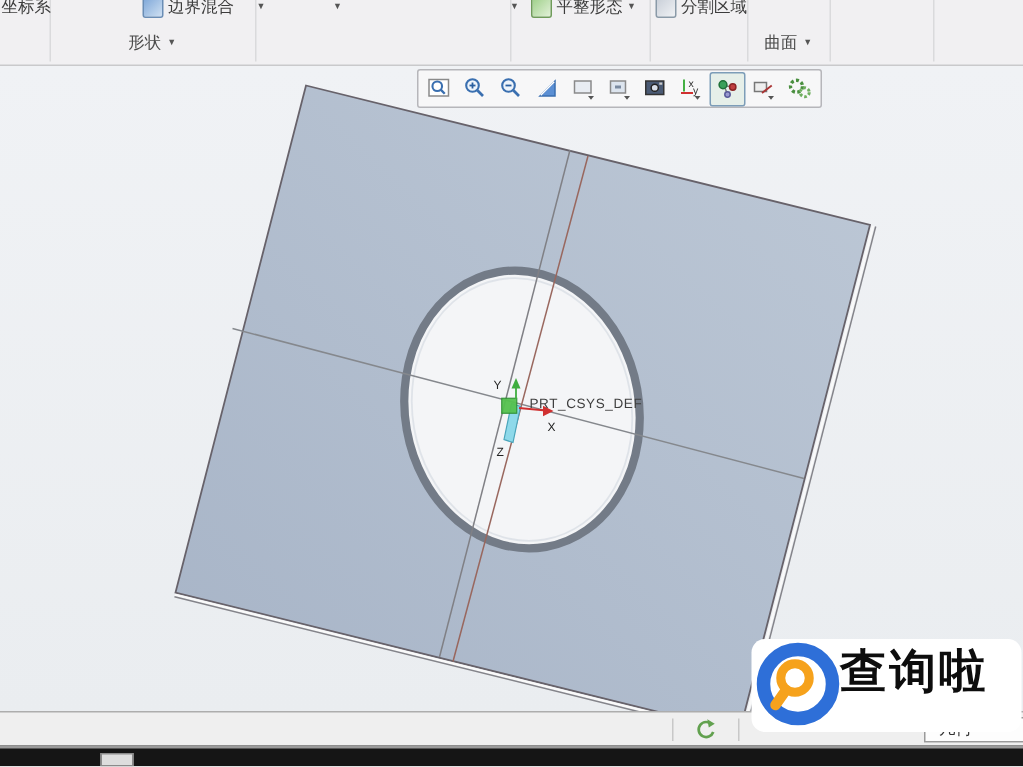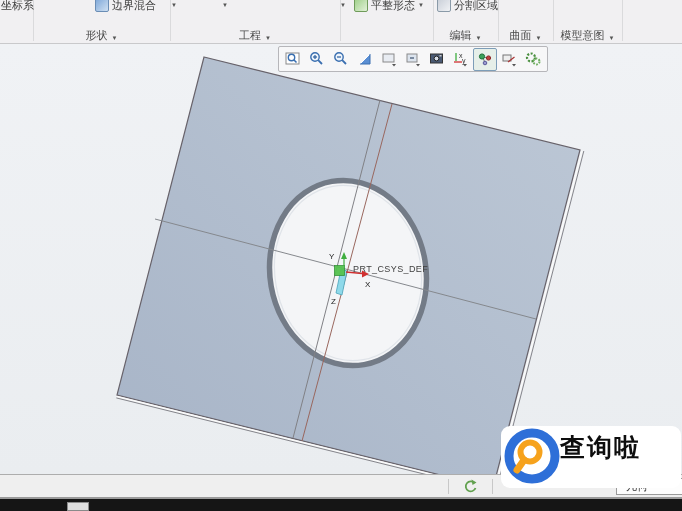--- a/index.html
+++ b/index.html
@@ -9,21 +9,21 @@
   
   .ribbon{position:absolute;left:0;top:0;width:682px;height:43px;background:#f1f0f2;
           border-bottom:1px solid #c9c9cb;}
   .ribbon-sep{position:absolute;top:0;width:1px;height:41px;background:#dadadc;}
   .ribbon-row1{position:absolute;left:0;top:0;width:682px;height:16px;overflow:hidden;}
   .r1item{position:absolute;top:-5px;height:20px;line-height:20px;font-size:11px;color:#3c3c3c;
           white-space:nowrap;display:flex;align-items:center;gap:3px;}
   .r1icon{display:inline-block;width:12px;height:12px;border-radius:2px;}
   .dd{font-size:6px;color:#555;line-height:20px;}
   .ribbon-row2{position:absolute;left:0;top:16px;width:682px;height:25px;}
-  .grp{position:absolute;top:12px;height:25px;display:flex;align-items:flex-start;justify-content:center;
+  .grp{position:absolute;top:0;height:25px;display:flex;align-items:center;justify-content:center;
        gap:4px;font-size:11px;color:#4a4a4a;cursor:default;}
 
   
   .canvas{position:absolute;left:0;top:44px;width:682px;height:430px;
           background:linear-gradient(#f0f2f5,#eaedf0);}
   .view-toolbar{position:absolute;left:278px;top:2px;height:24px;display:flex;align-items:center;
           background:#f7f7f8;border:1px solid #b6b6ba;border-radius:2px;padding:0 2px;}
   .vt-btn{width:22px;height:21px;display:flex;align-items:center;justify-content:center;
           border:1px solid transparent;border-radius:2px;}
   .vt-btn.active{background:#e6efe9;border:1px solid #7d9db8;}
@@ -35,21 +35,21 @@
   .filter-box{position:absolute;left:616px;top:3px;width:70px;height:15px;background:#fdfdfd;
           border:1px solid #9a9a9a;font-size:11px;color:#333;line-height:15px;padding-left:9px;}
   .bottomband{position:absolute;left:0;top:497px;width:682px;height:14px;background:#151515;
           border-top:2px solid #9a9a9a;box-sizing:border-box;}
   .band-tab{position:absolute;left:67px;top:3px;width:22px;height:9px;background:#ddd;
           border:1px solid #8a8a8a;box-sizing:border-box;}
 
   
   .watermark{position:absolute;left:501px;top:426px;width:180px;height:62px;background:#fff;
           border-radius:9px;display:block;}
-  .wm-title{position:absolute;left:59px;top:0px;font-size:25px;font-weight:bold;color:#0d0d0d;
+  .wm-title{position:absolute;left:59px;top:0px;font-size:31px;font-weight:bold;color:#0d0d0d;
           font-family:"Liberation Serif",serif;letter-spacing:2px;line-height:44px;}
   .wm-domain{position:absolute;left:55px;top:42px;font-size:14.5px;font-weight:bold;color:#111;
           letter-spacing:0.2px;}
 </style>
 </head>
 <body>
 
 <div class="screen">
 
   <div class="ribbon">
@@ -87,34 +87,22 @@
         <span class="r1icon" style="background:linear-gradient(135deg,#c9cfd8,#f0f2f5);border:1px solid #8a9aa8;"></span>
         <span>分割区域</span>
       </div>
     </div>
 
     <div class="ribbon-row2">
       <div class="grp" style="left:33px;width:137px">
         <span>形状</span>
           <span class="dd">▼</span>
       </div>
-      <div class="grp" style="left:170px;width:170px">
-        <span>工程</span>
-          <span class="dd">▼</span>
-      </div>
-      <div class="grp" style="left:433px;width:65px">
-        <span>编辑</span>
-          <span class="dd">▼</span>
-      </div>
       <div class="grp" style="left:498px;width:55px">
         <span>曲面</span>
-          <span class="dd">▼</span>
-      </div>
-      <div class="grp" style="left:553px;width:69px">
-        <span>模型意图</span>
           <span class="dd">▼</span>
       </div>
     </div>
   </div>
 
   <div class="canvas">
 
     <svg width="682" height="430" viewBox="0 44 682 430">
       <defs>
         <linearGradient id="plateGrad" x1="0" y1="1" x2="1" y2="0">

